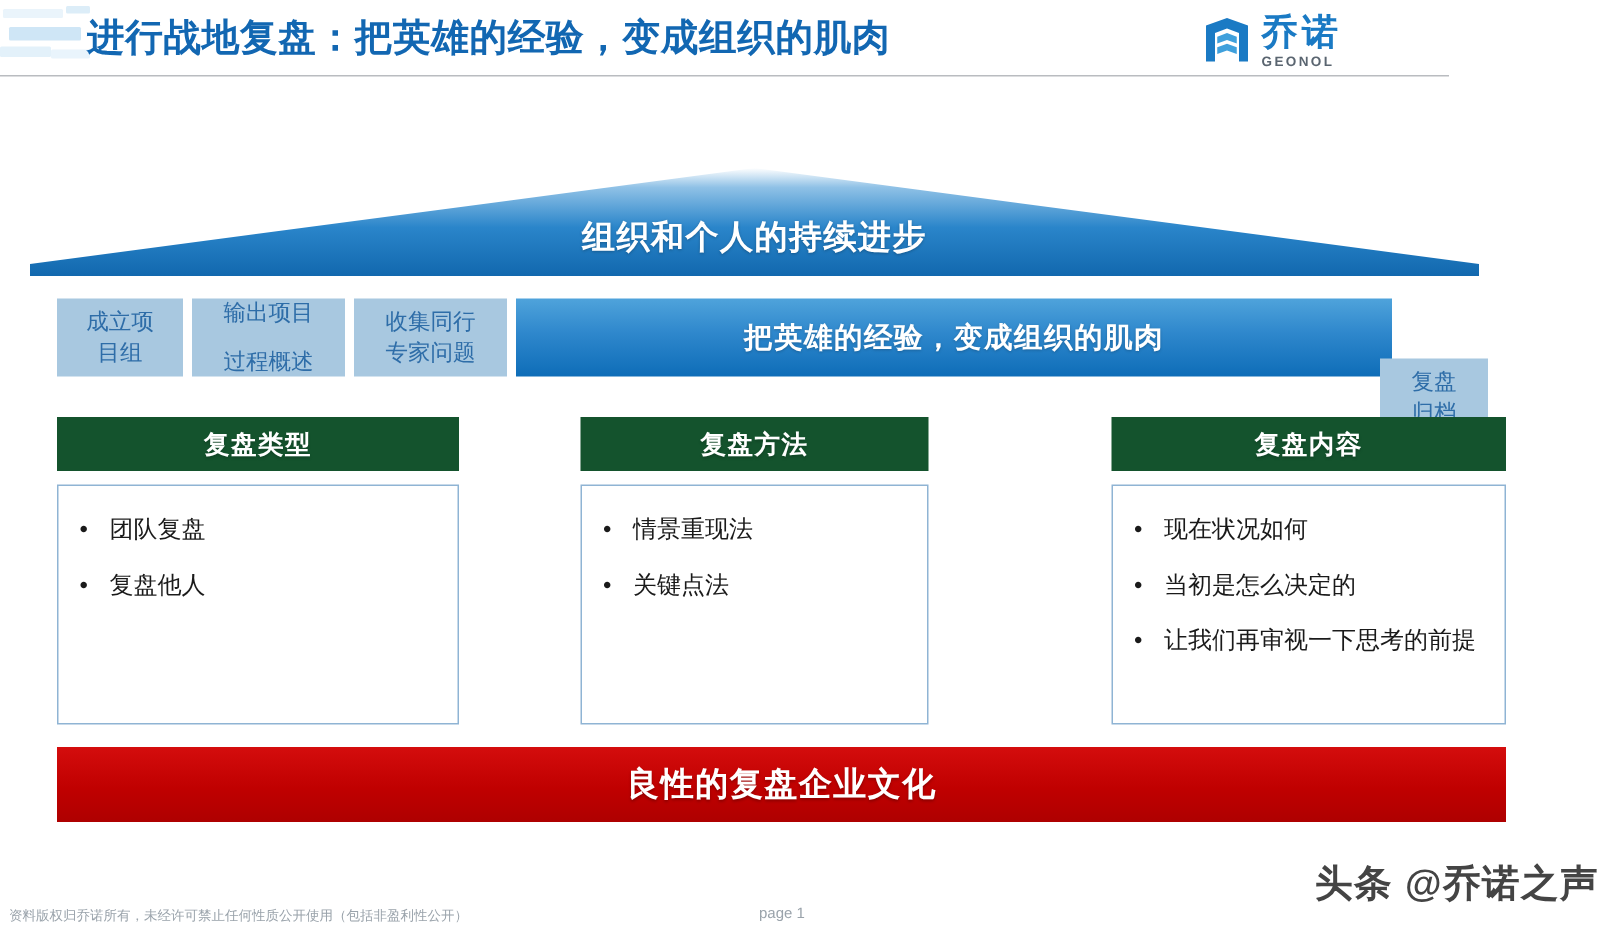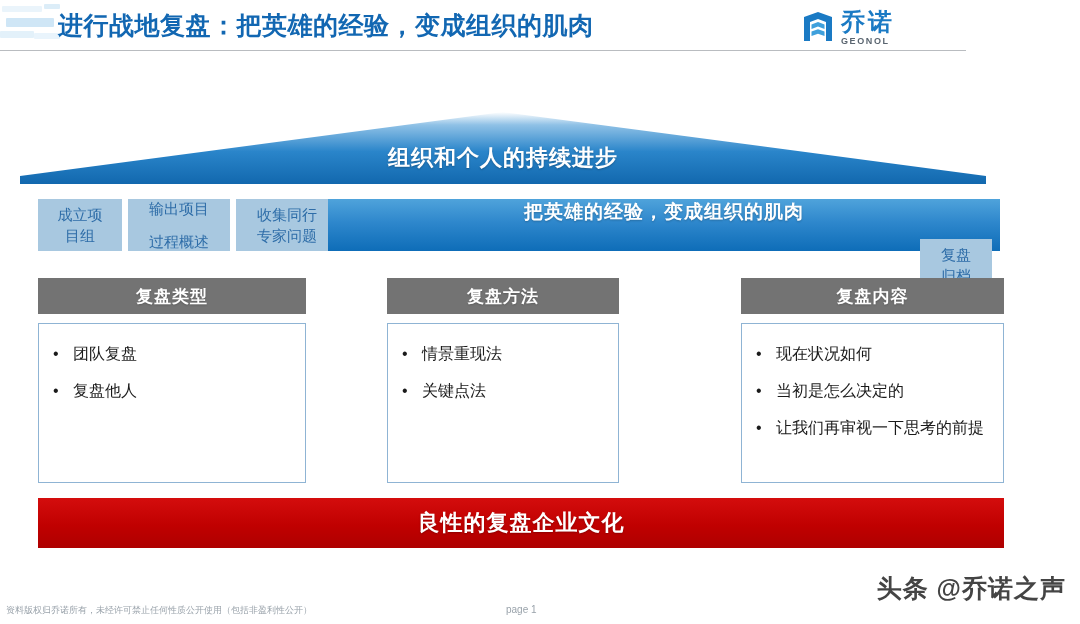--- a/index.html
+++ b/index.html
@@ -114,25 +114,25 @@
     text-align: center;
   }
   .step-box span { display: block; }
   .step-1 { left: 0px;   width: 84px; justify-content: center; }
   .step-2 { left: 90px;  width: 102px; gap: 12px; }
   .step-3 { left: 198px; width: 102px; }
   .step-last { left: 882px; width: 72px; margin-top: 40px; }
 
   .main-bar {
     position: absolute;
-    left: 290px; top: 0;
-    width: 672px; height: 52px;
+    left: 306px; top: 0;
+    width: 584px; height: 52px;
     background: linear-gradient(180deg, #4FA3DB 0%, #2E87CC 45%, #0E6DB8 100%);
     display: flex;
-    align-items: flex-start;
+    align-items: center;
     justify-content: center;
   }
   .main-bar-text {
     font-size: 19px;
     font-weight: bold;
     color: #ffffff;
     letter-spacing: 1px;
     text-shadow: 0 1px 2px rgba(0,0,0,0.22);
   }
 
@@ -146,21 +146,21 @@
     position: absolute;
     top: 0;
     height: 210px;
   }
   .col-1 { left: 0px;   width: 268px; }
   .col-2 { left: 349px; width: 232px; }
   .col-3 { left: 703px; width: 263px; }
 
   .col-head {
     height: 36px;
-    background: #737373;
+    background: #14532d;
     display: flex;
     align-items: center;
     justify-content: center;
     color: #ffffff;
     font-size: 17px;
     font-weight: bold;
     letter-spacing: 1px;
     text-shadow: 0 1px 2px rgba(0,0,0,0.20);
   }
   .col-body {

